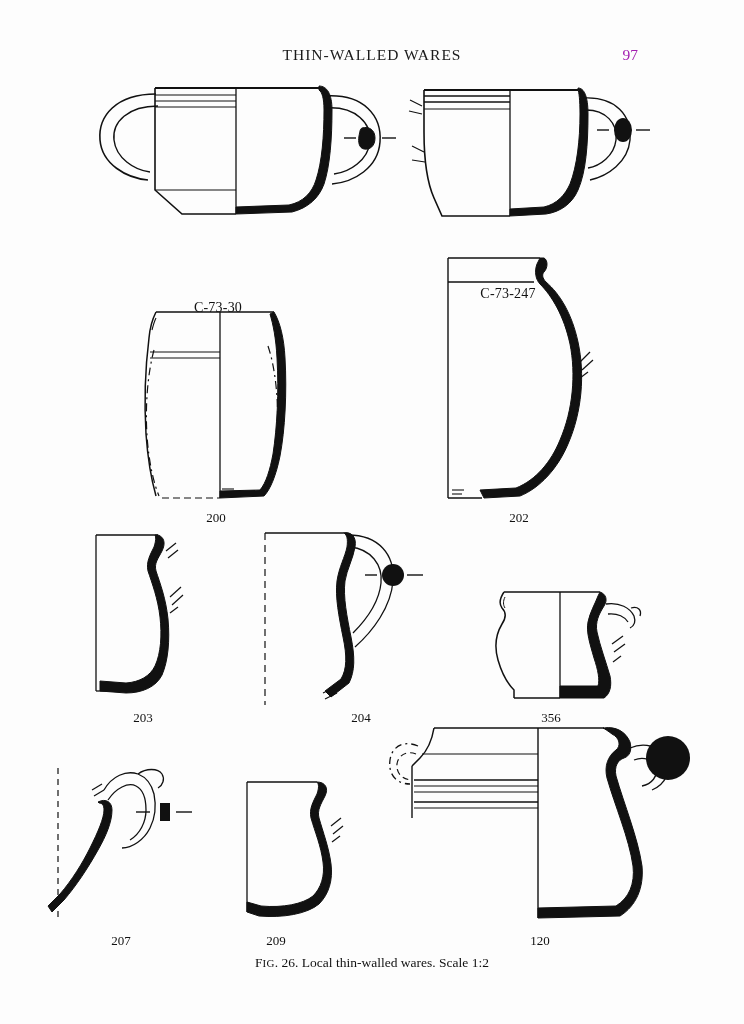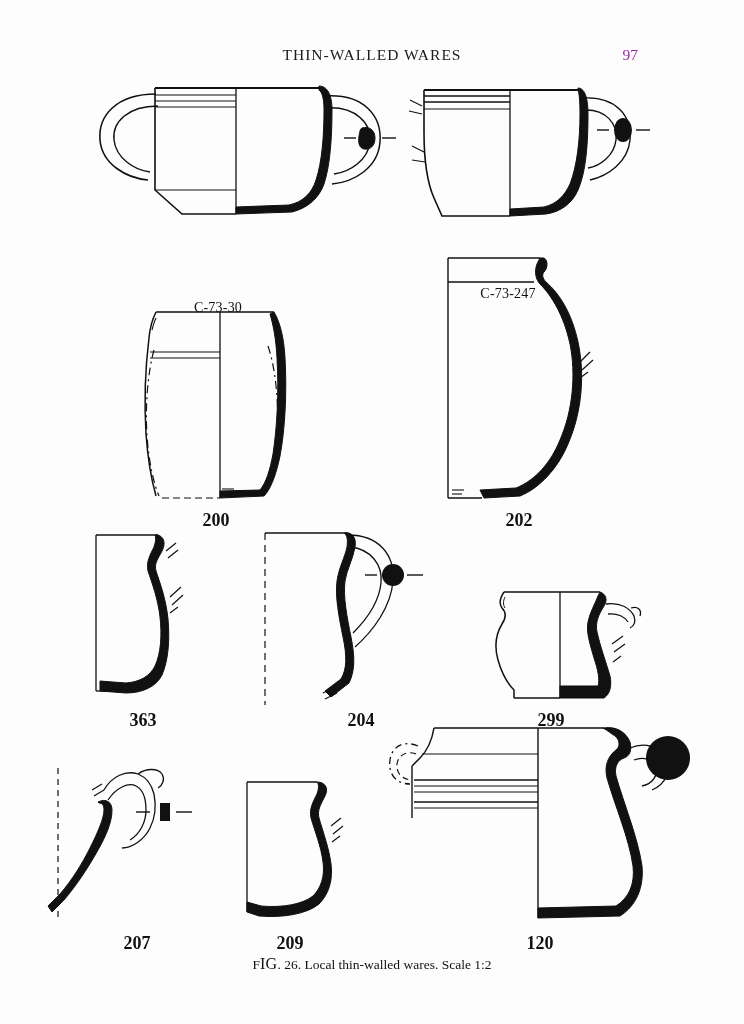--- a/index.html
+++ b/index.html
@@ -58,22 +58,22 @@
   }
   .fig {
     position: absolute;
   }
   .fig svg { display: block; overflow: visible; }
 
   
   .vlabel {
     position: absolute;
     font-family: "Liberation Serif", "DejaVu Serif", serif;
-    font-weight: bold;
-    font-size: 18px;
+    font-weight: normal;
+    font-size: 13px;
     color: #111111;
     text-align: center;
     white-space: nowrap;
     transform: translateX(-50%);
   }
   .vlabel.catno {
     font-weight: normal;
     font-size: 14px;
     letter-spacing: 0.2px;
   }
@@ -82,21 +82,21 @@
   .caption {
     position: absolute;
     left: 0;
     top: 955px;
     width: 744px;
     text-align: center;
     font-size: 13.5px;
     color: #111111;
   }
   .caption .smallcaps {
-    font-size: 16px;
+    font-size: 11px;
     letter-spacing: 0.3px;
   }
 </style>
 </head>
 <body>
 
 <div class="page">
 
   <div class="running-head">
     <div class="rh-title">THIN-WALLED WARES</div>
@@ -284,21 +284,21 @@
 
         <g stroke="#111" stroke-width="1.2" fill="none">
           <path d="M80,26 L90,18"></path>
           <path d="M82,33 L92,25"></path>
           <path d="M84,72 L95,62"></path>
           <path d="M86,80 L97,70"></path>
           <path d="M84,88 L92,82"></path>
         </g>
       </svg>
     </div>
-    <div class="vlabel" style="left:143px; top:640px;">363</div>
+    <div class="vlabel" style="left:143px; top:640px;">203</div>
 
     <div class="fig" style="left:255px; top:455px;">
       <svg width="210" height="180" viewBox="0 0 210 180">
         <g fill="none" stroke="#111" stroke-width="1.3">
 
           <path d="M10,8 L10,180" stroke-width="1.2" stroke-dasharray="7 5"></path>
 
           <path d="M10,8 L88,8" stroke-width="1.5"></path>
         </g>
 
@@ -362,21 +362,21 @@
           <path d="M149,26 C156,24 160,28 158,34"></path>
         </g>
 
         <g fill="none" stroke="#111" stroke-width="1.2">
           <path d="M130,62 L141,54"></path>
           <path d="M132,70 L143,62"></path>
           <path d="M131,80 L139,74"></path>
         </g>
       </svg>
     </div>
-    <div class="vlabel" style="left:551px; top:640px;">299</div>
+    <div class="vlabel" style="left:551px; top:640px;">356</div>
 
     <div class="fig" style="left:46px; top:690px;">
       <svg width="170" height="165" viewBox="0 0 170 165">
         <g fill="none" stroke="#111" stroke-width="1.3">
 
           <path d="M12,8 L12,160" stroke-width="1.2" stroke-dasharray="6 5"></path>
         </g>
 
         <path d="M52,42 C60,38 66,42 66,50
                  C66,62 60,76 52,90
@@ -399,21 +399,21 @@
           <path d="M48,36 L58,30"></path>
         </g>
 
         <g stroke="#111" stroke-width="1.4" fill="none">
           <path d="M90,52 L104,52"></path>
           <path d="M130,52 L146,52"></path>
         </g>
         <rect x="114" y="43" width="10" height="18" fill="#111"></rect>
       </svg>
     </div>
-    <div class="vlabel" style="left:137px; top:863px;text-align:right;">207</div>
+    <div class="vlabel" style="left:121px; top:863px;text-align:right;">207</div>
 
     <div class="fig" style="left:235px; top:700px;">
       <svg width="140" height="155" viewBox="0 0 140 155">
         <g fill="none" stroke="#111" stroke-width="1.3">
           <path d="M12,12 L12,142" stroke-width="1.3"></path>
           <path d="M12,12 L82,12" stroke-width="1.5"></path>
         </g>
 
         <path d="M82,12 C90,12 94,18 90,26
                  C86,34 82,40 84,48
@@ -427,21 +427,21 @@
                  C74,39 78,32 82,24
                  C84,18 84,14 82,12 Z" fill="#111" stroke="#111" stroke-width="1"></path>
 
         <g fill="none" stroke="#111" stroke-width="1.2">
           <path d="M96,56 L106,48"></path>
           <path d="M98,64 L108,56"></path>
           <path d="M97,72 L105,66"></path>
         </g>
       </svg>
     </div>
-    <div class="vlabel" style="left:290px; top:863px;text-align:right;">209</div>
+    <div class="vlabel" style="left:276px; top:863px;text-align:right;">209</div>
 
     <div class="fig" style="left:386px; top:648px;">
       <svg width="330" height="215" viewBox="0 0 330 215">
         <g fill="none" stroke="#111" stroke-width="1.4">
 
           <path d="M48,10 L218,10" stroke-width="1.6"></path>
 
           <path d="M48,10 C46,22 42,32 34,40 L26,48" stroke-width="1.5"></path>
           <path d="M26,48 L26,100" stroke-width="1.4"></path>
 

